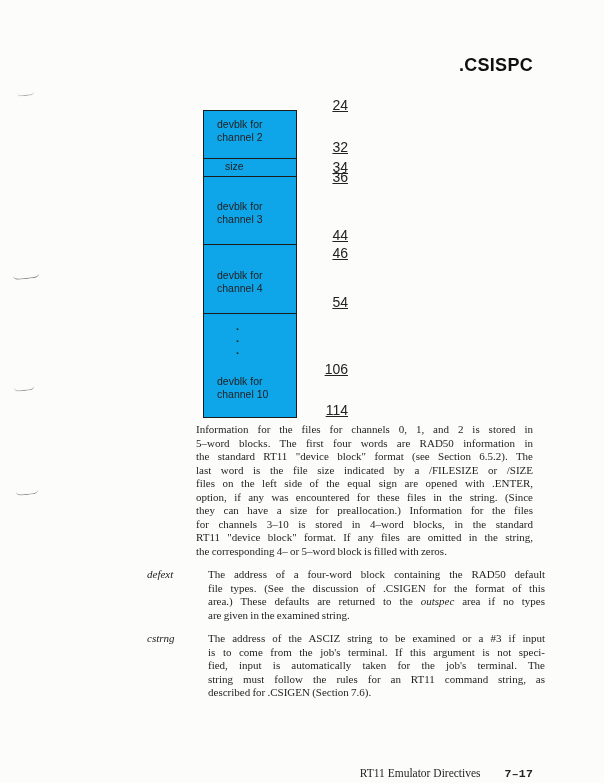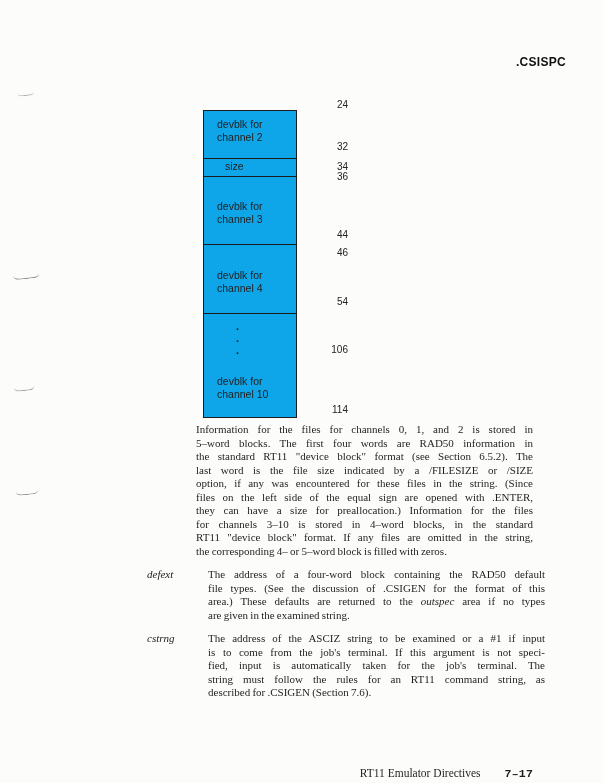--- a/index.html
+++ b/index.html
@@ -5,21 +5,21 @@
   html,body { margin:0; padding:0; background:#fcfcfb; }
   #page {
     position:relative; width:604px; height:783px; overflow:hidden;
     background:#fcfcfb; font-family:"Liberation Serif", serif; color:#222;
   }
 
   
   .hdr {
     position:absolute; top:55px; left:0; width:533px; text-align:right;
     font-family:"Liberation Sans", sans-serif; font-weight:bold;
-    font-size:12px; letter-spacing:.3px; color:#101010;padding-left:33px;
+    font-size:18px; letter-spacing:.3px; color:#101010;
   }
 
   
   .mark {
     position:absolute; width:20px; height:7px;
     border-bottom:1.7px solid #555; border-radius:50% / 100%;
     opacity:.7; transform:rotate(-6deg);
   }
   .m1 { left:17px; top:88px;  width:17px; opacity:.5; }
   .m2 { left:13px; top:271px; width:26px; }
@@ -41,21 +41,21 @@
   .sec1 { height:48px;  padding:7px 0 0 13px; }
   .sec2 { height:16px;  padding:1px 0 16px 21px; }
   .sec3 { height:68px;  padding:23px 0 0 13px; }
   .sec4 { height:69px;  padding:24px 0 0 13px; }
   .sec5 { height:103px; padding:6px 0 0 0; }
   .dots { padding-left:32px; line-height:12px; font-size:11px; font-weight:bold; }
   .dots .tline { text-align:left; text-align-last:left; word-spacing:0; }
   .sec5 .lbl { margin-top:19px; padding-left:13px; }
   .offset {
     position:absolute; right:0; line-height:12px;
-    font-family:"Liberation Sans", sans-serif; font-size:10px; color:#222;
+    font-family:"Liberation Sans", sans-serif; font-size:14px; color:#222;text-decoration:underline;
   }
 
   
   .content { position:absolute; left:135px; top:423px; width:398px; }
   .entry { display:flex;justify-content:center; }
   .entry + .entry { margin-top:10px;margin-left:24px; }
   .term {
     width:61px; flex:0 0 61px; font-style:italic; font-size:11px;
     line-height:13.5px; color:#222;
   }
@@ -112,53 +112,53 @@
         </div>
       </div>
     </div>
     <span class="offset" style="top:0px">24</span>
     <span class="offset" style="top:42px">32</span>
     <span class="offset" style="top:62px">34</span>
     <span class="offset" style="top:72px">36</span>
     <span class="offset" style="top:130px">44</span>
     <span class="offset" style="top:148px">46</span>
     <span class="offset" style="top:197px">54</span>
-    <span class="offset" style="top:245px">106</span>
+    <span class="offset" style="top:264px">106</span>
     <span class="offset" style="top:305px">114</span>
   </div>
 
   <div class="content">
     <div class="entry">
       <div class="term"></div>
       <div class="text">
           <div class="tline">Information for the files for channels 0, 1, and 2 is stored in</div>
           <div class="tline">5–word blocks. The first four words are RAD50 information in</div>
           <div class="tline">the standard RT11 "device block" format (see Section 6.5.2). The</div>
           <div class="tline">last word is the file size indicated by a /FILESIZE or /SIZE</div>
+          <div class="tline">files on the left side of the equal sign are opened with .ENTER,</div>
           <div class="tline">option, if any was encountered for these files in the string. (Since</div>
-          <div class="tline">files on the left side of the equal sign are opened with .ENTER,</div>
           <div class="tline">they can have a size for preallocation.) Information for the files</div>
           <div class="tline">for channels 3–10 is stored in 4–word blocks, in the standard</div>
           <div class="tline">RT11 "device block" format. If any files are omitted in the string,</div>
           <div class="tline last">the corresponding 4– or 5–word block is filled with zeros.</div>
         </div>
     </div>
     <div class="entry">
       <div class="term">defext</div>
       <div class="text">
           <div class="tline">The address of a four-word block containing the RAD50 default</div>
           <div class="tline">file types. (See the discussion of .CSIGEN for the format of this</div>
           <div class="tline">area.) These defaults are returned to the <i>outspec</i> area if no types</div>
           <div class="tline last">are given in the examined string.</div>
         </div>
     </div>
     <div class="entry">
       <div class="term">cstrng</div>
       <div class="text">
-          <div class="tline">The address of the ASCIZ string to be examined or a #1 if input</div>
+          <div class="tline">The address of the ASCIZ string to be examined or a #3 if input</div>
           <div class="tline">is to come from the job's terminal. If this argument is not speci-</div>
           <div class="tline">fied, input is automatically taken for the job's terminal. The</div>
           <div class="tline">string must follow the rules for an RT11 command string, as</div>
           <div class="tline last">described for .CSIGEN (Section 7.6).</div>
         </div>
     </div>
   </div>
 
   <div class="footer">
     <span>RT11 Emulator Directives</span>

